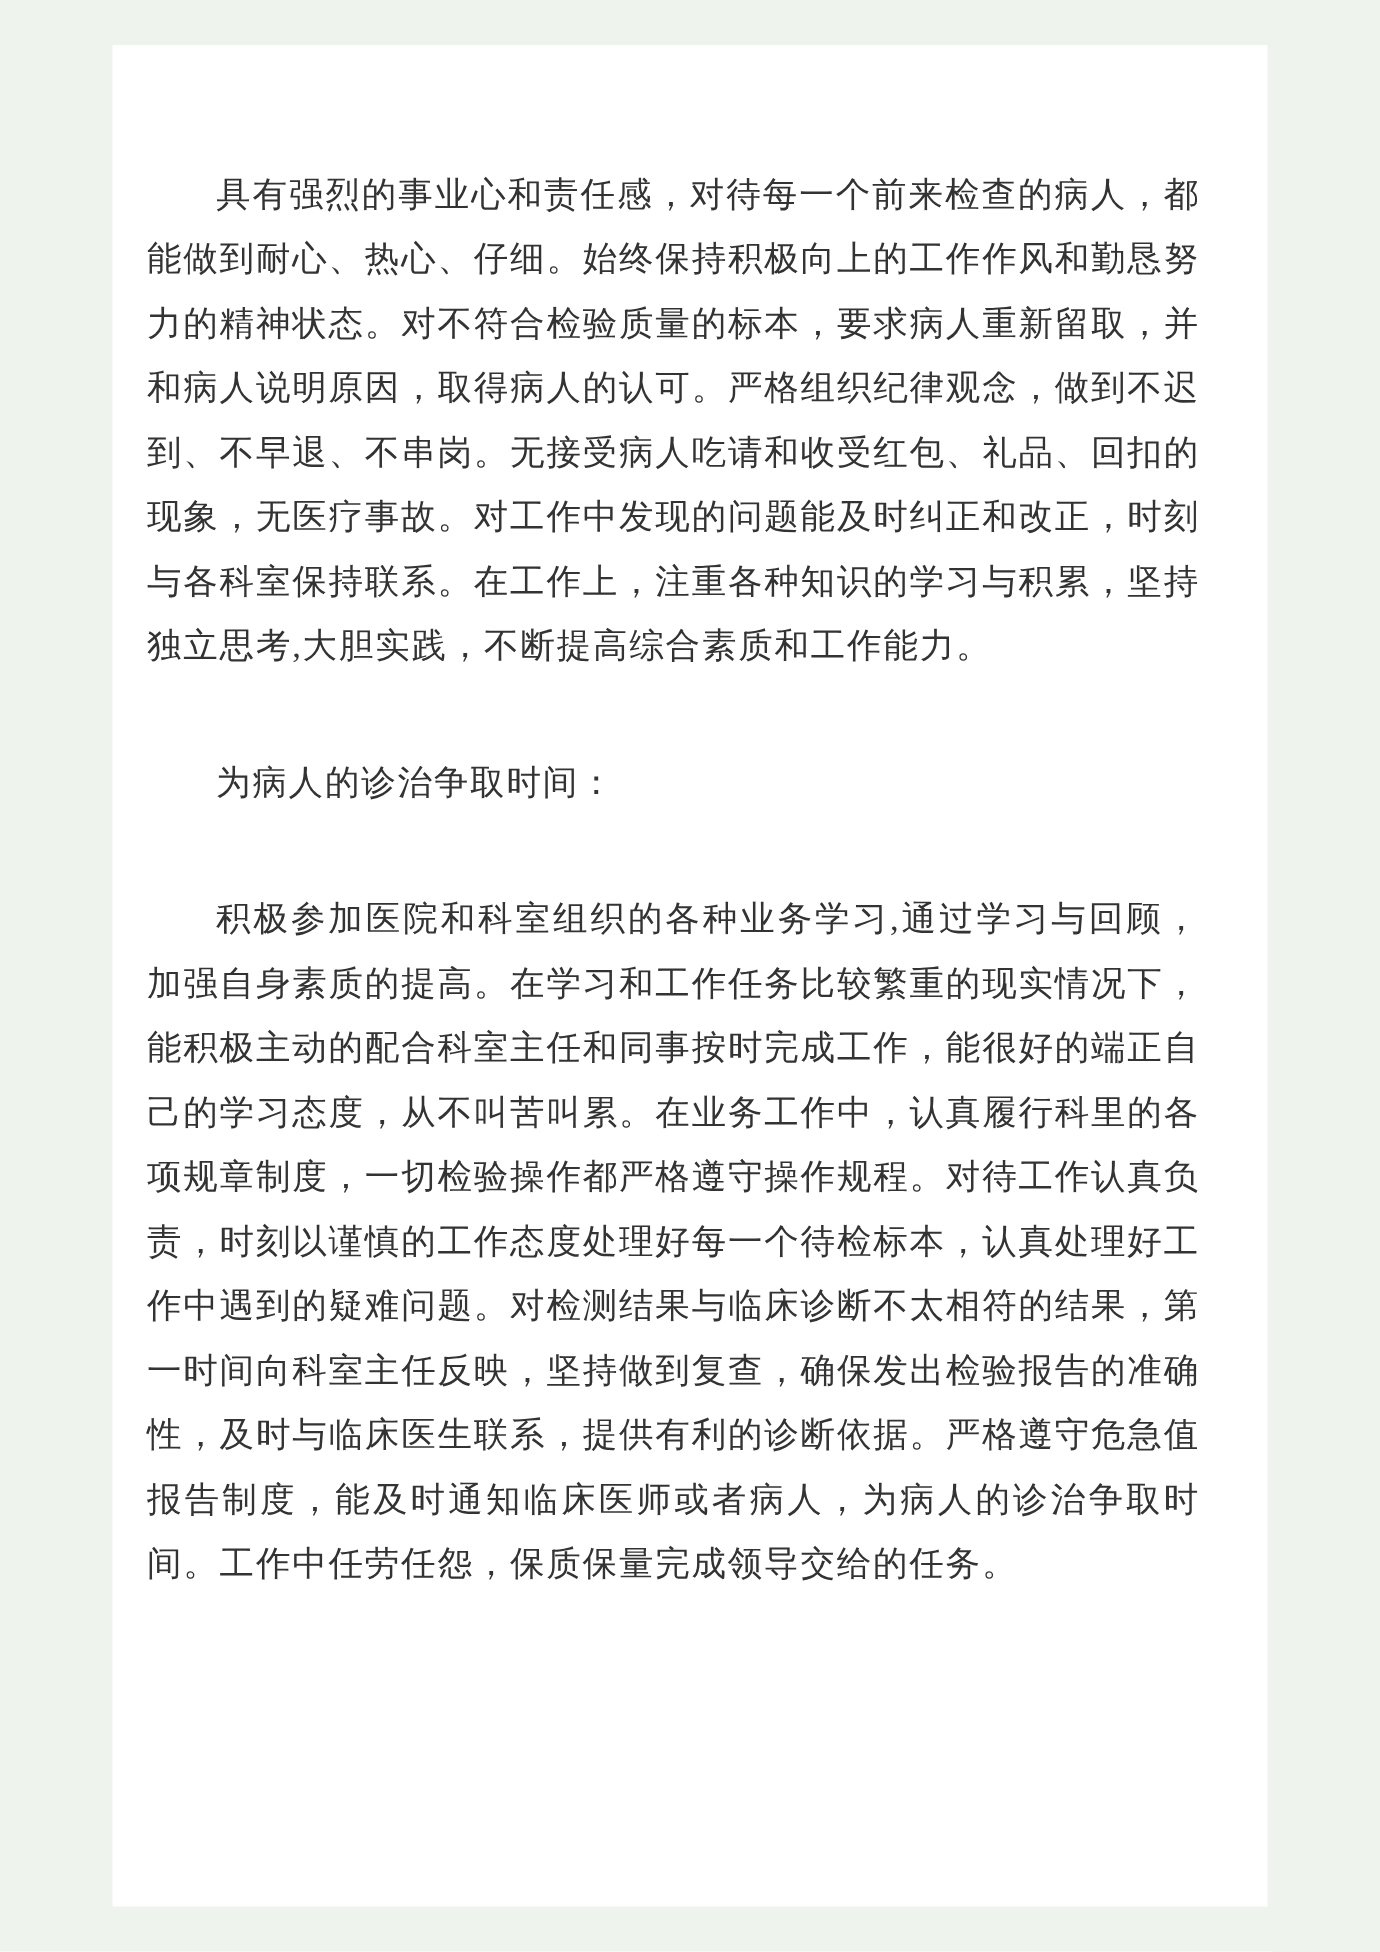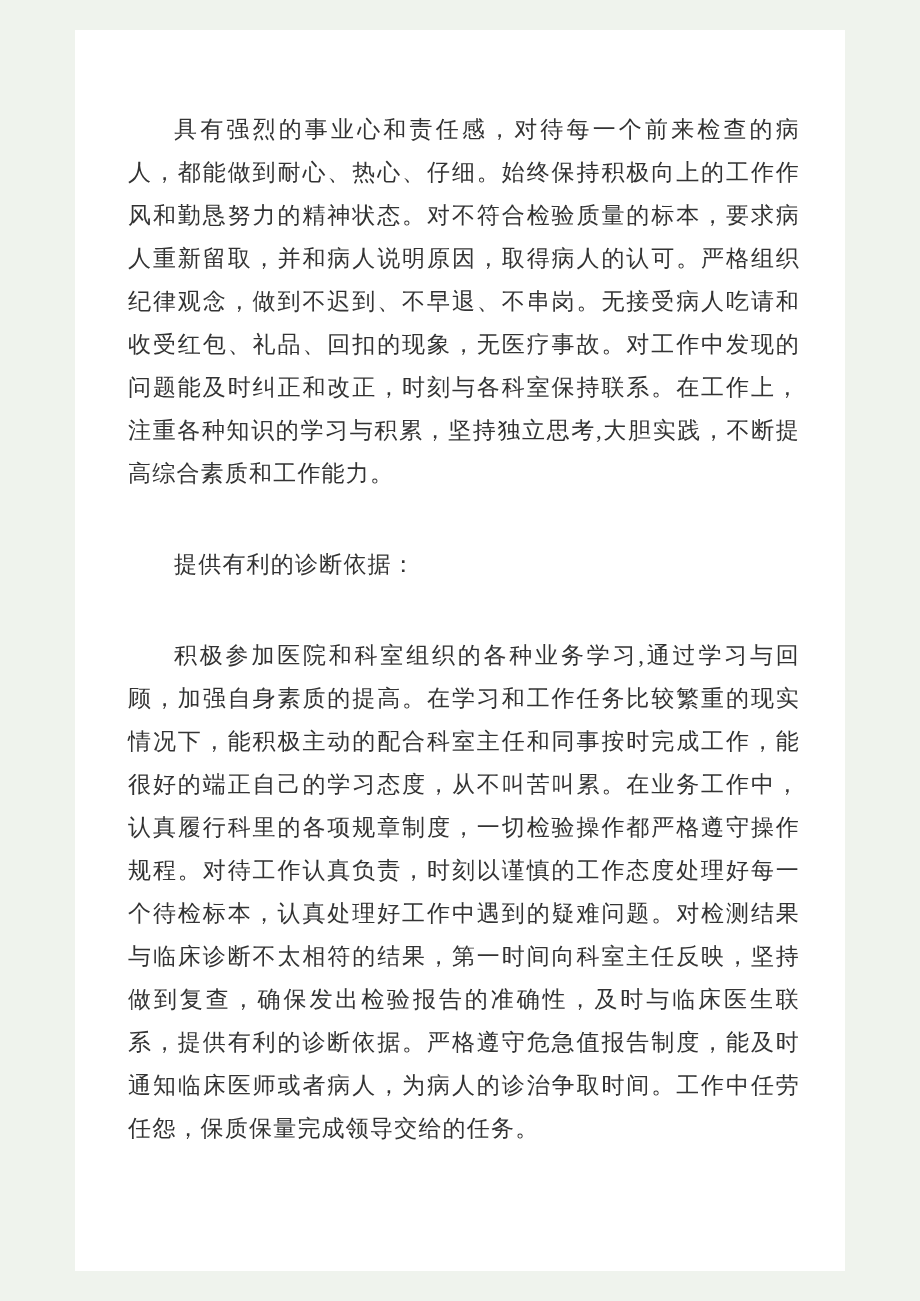--- a/index.html
+++ b/index.html
@@ -10,34 +10,34 @@
   }
   body {
     background: #eff3ed;
     font-family: "Liberation Serif", "DejaVu Serif", serif;
   }
   .paper {
     width: 770px;
     height: 1241px;
     margin: 30px auto 0 auto;
     background: #ffffff;
-    padding: 78px 45px 0 53px;
+    padding: 78px 45px 0 23px;
   }
   .para {
     font-size: 23px;
     line-height: 43px;
     letter-spacing: 1.2px;
     color: #333333;
     text-align: justify;
     text-indent: 2em;
     margin-bottom: 48px;
     word-break: break-all;
   }
   .para:last-child { margin-bottom: 0; }
 </style>
 </head>
 <body>
 
 <div class="paper">
   <p class="para">具有强烈的事业心和责任感，对待每一个前来检查的病人，都能做到耐心、热心、仔细。始终保持积极向上的工作作风和勤恳努力的精神状态。对不符合检验质量的标本，要求病人重新留取，并和病人说明原因，取得病人的认可。严格组织纪律观念，做到不迟到、不早退、不串岗。无接受病人吃请和收受红包、礼品、回扣的现象，无医疗事故。对工作中发现的问题能及时纠正和改正，时刻与各科室保持联系。在工作上，注重各种知识的学习与积累，坚持独立思考,大胆实践，不断提高综合素质和工作能力。</p>
-  <p class="para">提供有利的诊断依据：</p>
+  <p class="para">为病人的诊治争取时间：</p>
   <p class="para">积极参加医院和科室组织的各种业务学习,通过学习与回顾，加强自身素质的提高。在学习和工作任务比较繁重的现实情况下，能积极主动的配合科室主任和同事按时完成工作，能很好的端正自己的学习态度，从不叫苦叫累。在业务工作中，认真履行科里的各项规章制度，一切检验操作都严格遵守操作规程。对待工作认真负责，时刻以谨慎的工作态度处理好每一个待检标本，认真处理好工作中遇到的疑难问题。对检测结果与临床诊断不太相符的结果，第一时间向科室主任反映，坚持做到复查，确保发出检验报告的准确性，及时与临床医生联系，提供有利的诊断依据。严格遵守危急值报告制度，能及时通知临床医师或者病人，为病人的诊治争取时间。工作中任劳任怨，保质保量完成领导交给的任务。</p>
 </div>
 
 </body></html>

